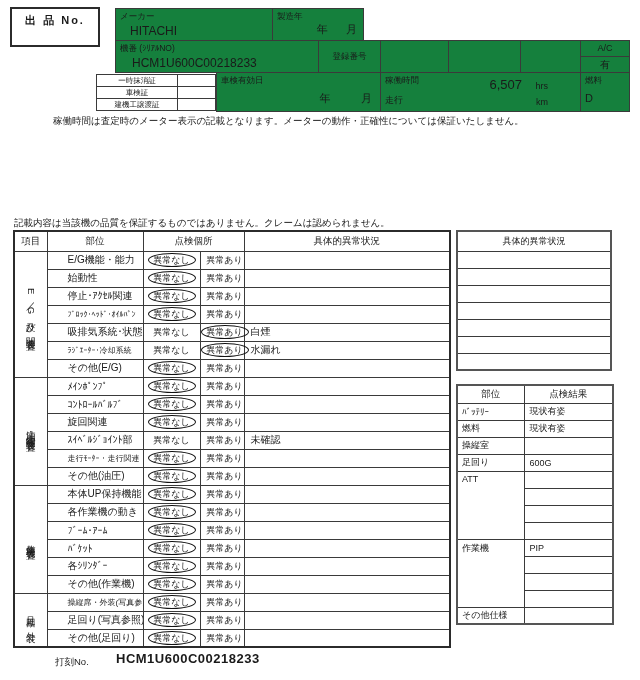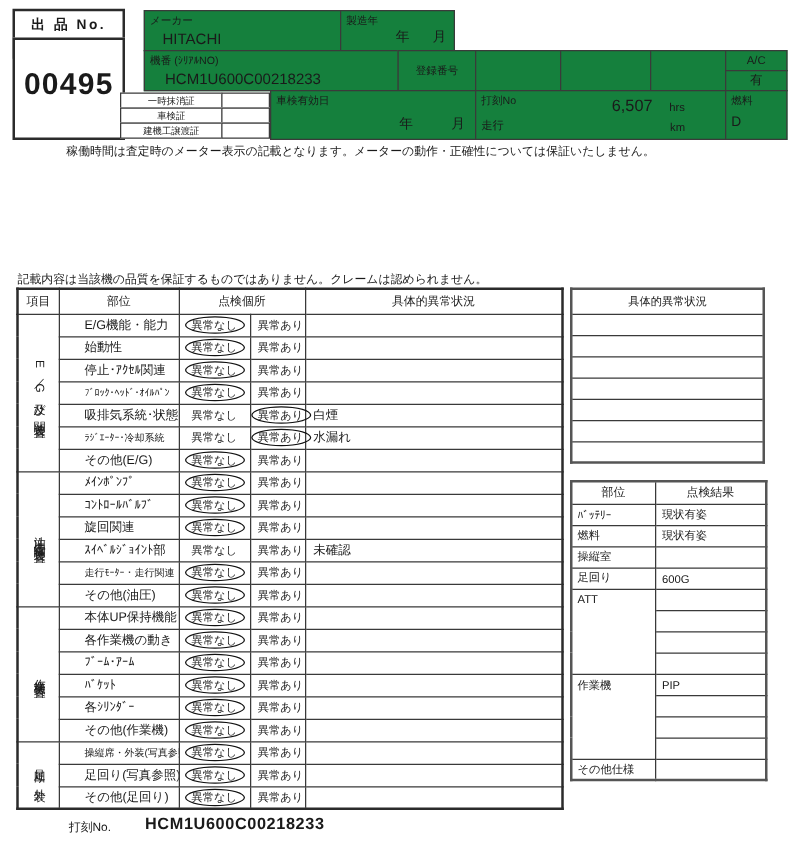--- a/index.html
+++ b/index.html
@@ -56,23 +56,20 @@
 
   #footer-stamp-label { position:absolute; left:55px; top:656px; font-size:9.5px; }
   #footer-stamp-value { position:absolute; left:116px; top:651px; font-size:13px; font-weight:600; letter-spacing:0.5px; }
 </style>
 </head>
 <body>
 
 <div id="canvas">
 
   <div class="box" id="lot-label-box">出 品 No.</div>
-  <div class="box" id="lot-no-box">
-    <div class="num">00495</div>
-  </div>
 
   <div class="hcell" style="left:115px;top:8px;width:158px;height:33px;">
     <span class="clabel">メーカー</span>
     <span class="val" style="left:14px;top:15px;font-size:12px;">HITACHI</span>
   </div>
   <div class="hcell" style="left:272px;top:8px;width:92px;height:33px;">
     <span class="clabel">製造年</span>
     <span class="val" style="right:6px;bottom:3px;font-size:11px;white-space:pre;">年      月</span>
   </div>
 
@@ -106,21 +103,21 @@
       <span class="mini-label">建機工譲渡証</span>
       <span class="mini-check"></span>
     </div>
   </div>
 
   <div class="hcell" style="left:216px;top:72px;width:165px;height:40px;">
     <span class="clabel">車検有効日</span>
     <span class="val" style="right:8px;bottom:5px;font-size:11px;white-space:pre;">年          月</span>
   </div>
   <div class="hcell" style="left:380px;top:72px;width:201px;height:40px;">
-    <span class="clabel">打刻No</span>
+    <span class="clabel">稼働時間</span>
     <span class="val" style="right:58px;top:4px;font-size:13px;">6,507</span>
     <span class="val" style="right:32px;top:8px;font-size:9px;">hrs</span>
     <span class="val" style="left:4px;top:21px;font-size:9px;">走行</span>
     <span class="val" style="right:32px;bottom:4px;font-size:9px;">km</span>
   </div>
   <div class="hcell" style="left:580px;top:72px;width:50px;height:40px;">
     <span class="clabel">燃料</span>
     <span class="val" style="left:4px;top:19px;font-size:11px;">D</span>
   </div>
 

